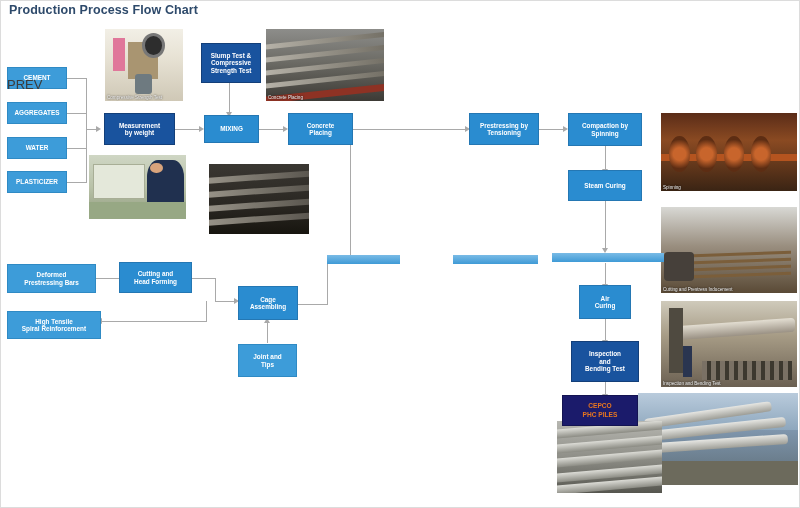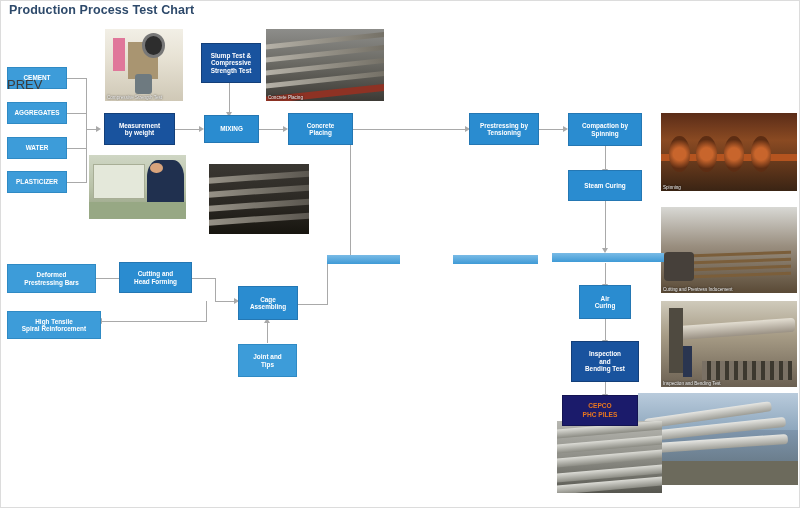--- a/index.html
+++ b/index.html
@@ -89,21 +89,21 @@
   .wm .b{color:#9a9a9a;opacity:.9;}
 
   
   .prev{position:absolute;left:6px;top:76px;font-size:13px;color:#3b3b3b;font-family:"Liberation Sans",sans-serif;}
 </style>
 </head>
 <body>
 
 <div id="canvas">
 
-  <div class="title">Production Process Test Chart</div>
+  <div class="title">Production Process Flow Chart</div>
 
   <div class="photo ph-compress" style="left:104px;top:28px;width:78px;height:72px;">
     <div class="sh3"></div>
       <div class="sh1"></div>
       <div class="sh4"></div>
       <div class="sh2"></div>
     <div class="cap">Compressive Strength Test</div>
   </div>
 
   <div class="photo ph-steelbed" style="left:265px;top:28px;width:118px;height:72px;">

